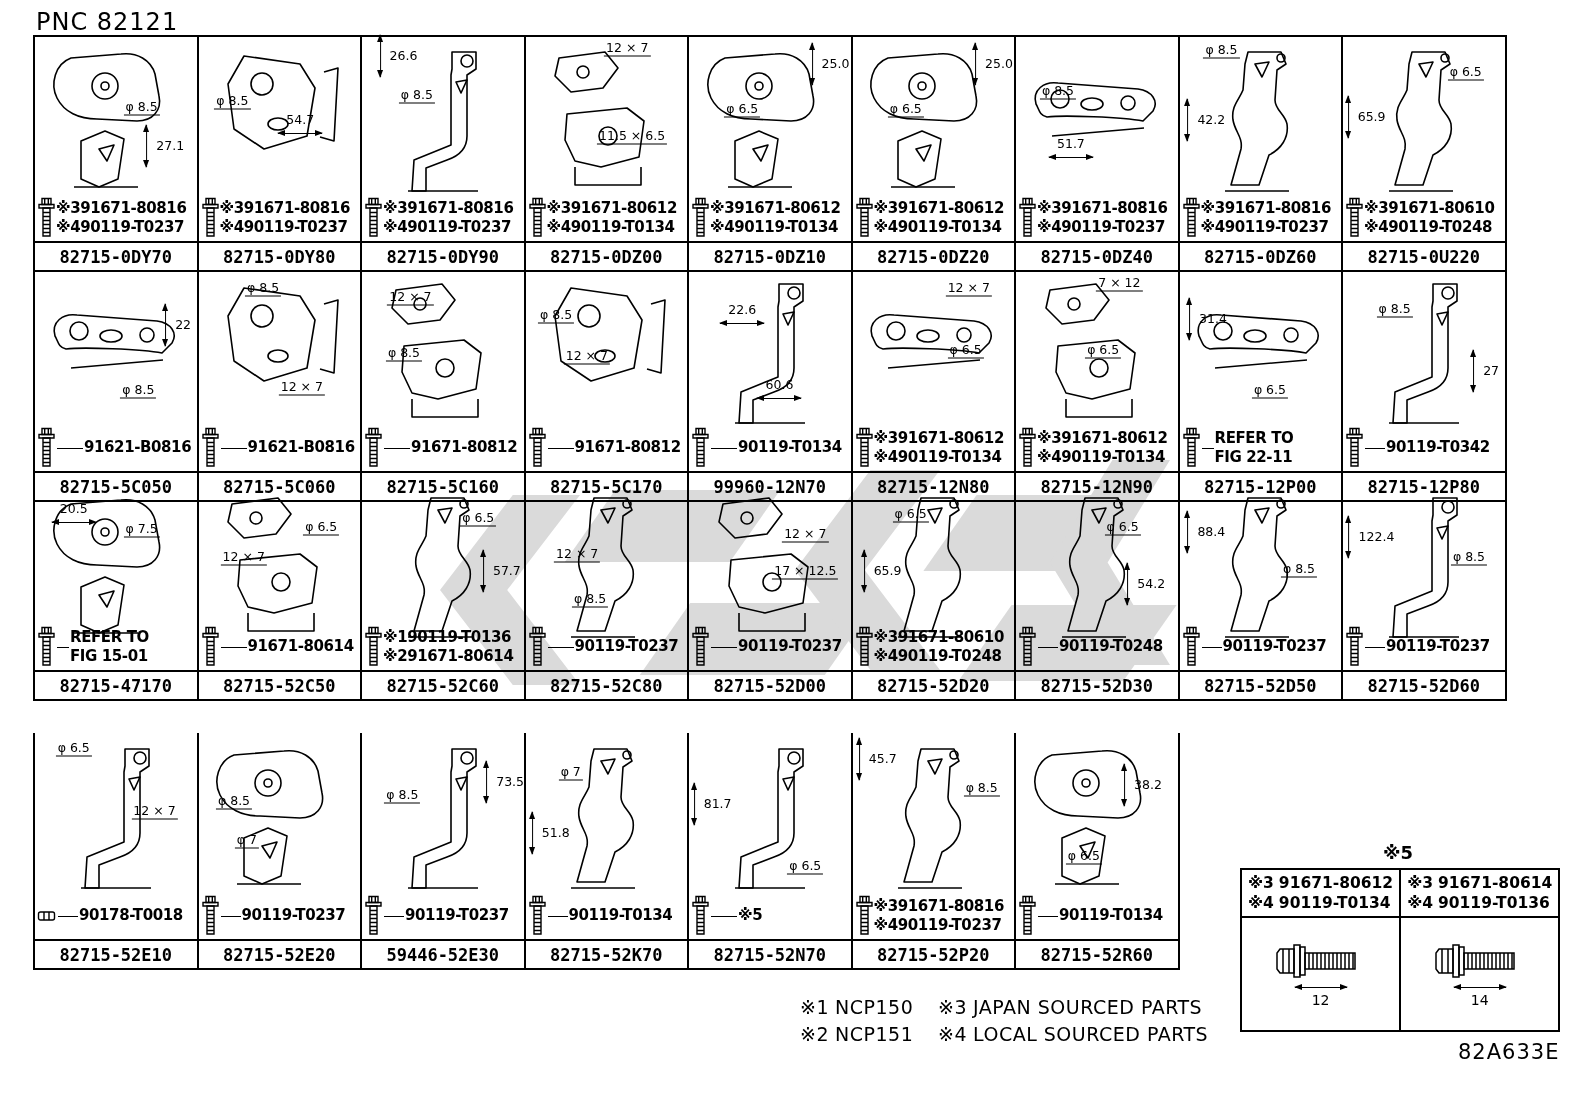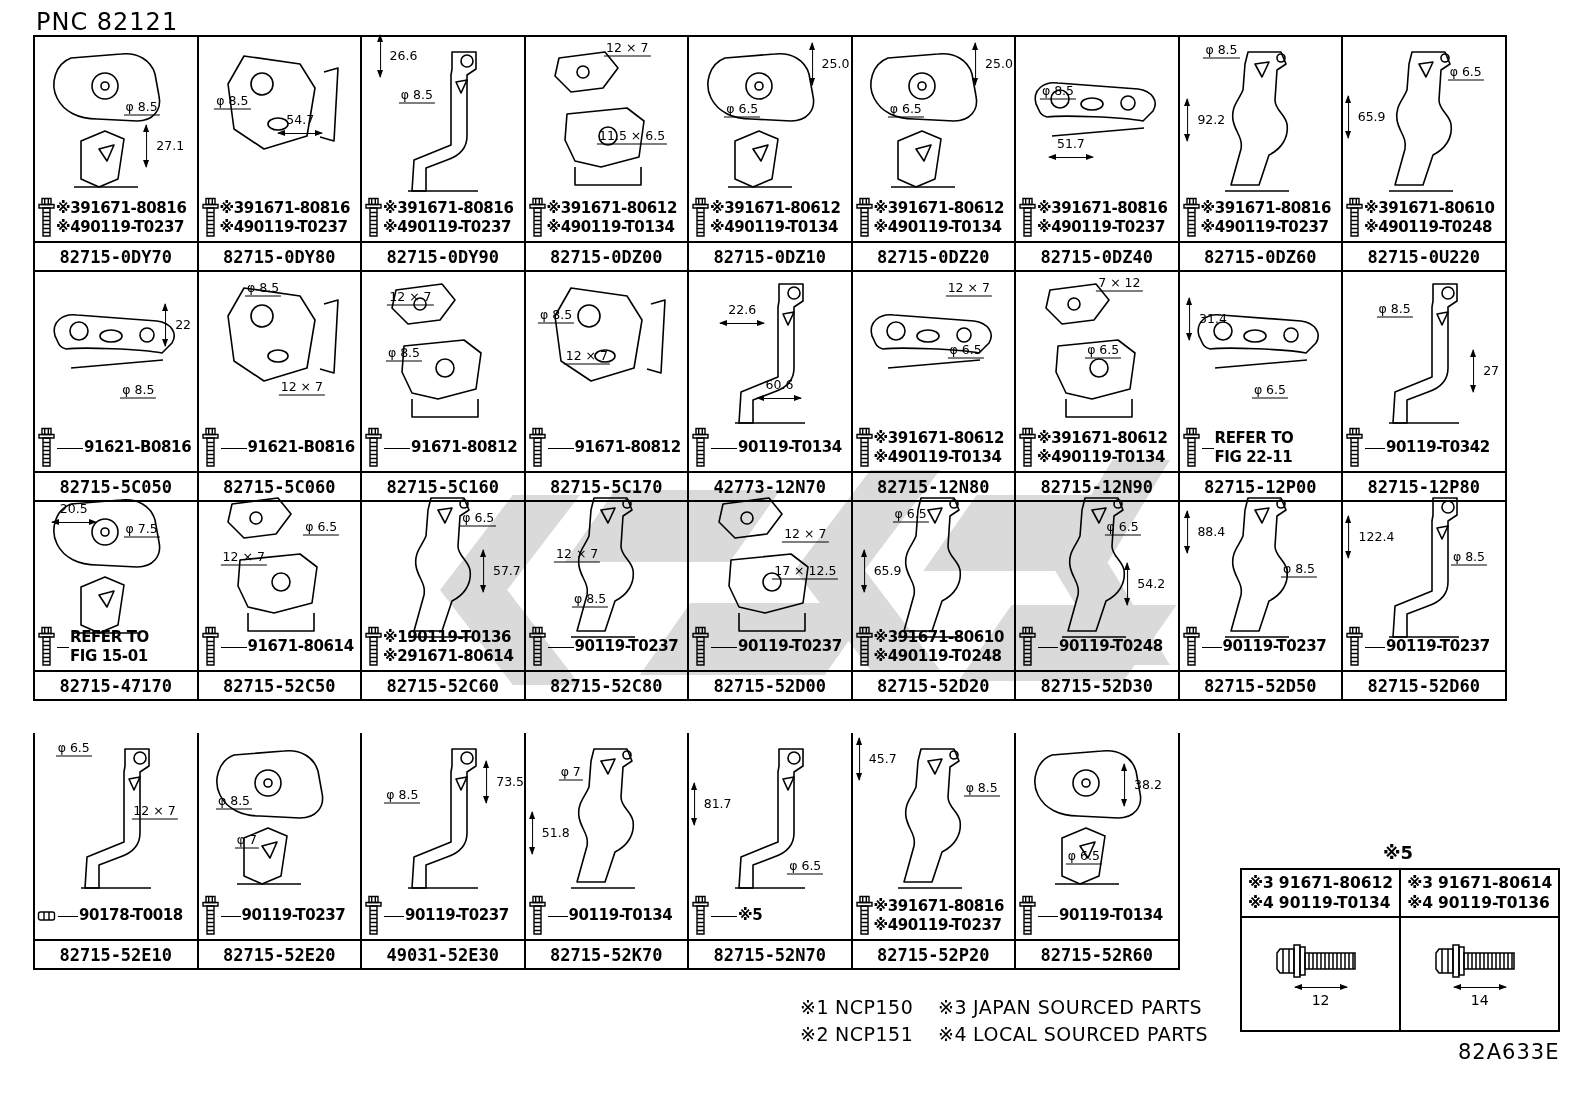--- a/index.html
+++ b/index.html
@@ -409,21 +409,21 @@
               </g>
             </svg>
             <div class="dim lead" style="left:26%;top:8%">
               <span class="lbl">φ 8.5</span>
             </div>
             <div class="dim" style="left:16%;top:52%">
               <span class="dimv">
                 <span class="a1"></span>
                 <span class="a2"></span>
               </span>
-              <span class="lbl">92.2</span>
+              <span class="lbl">42.2</span>
             </div>
           </div>
           <div class="fast">
             <svg width="19" height="42" viewBox="0 0 19 42">
               <g stroke="#000" stroke-width="1.4" fill="none">
                 <path d="M5,1.5 h9 v6 h-9 z"></path>
                 <path d="M7.7,1.5 v6 M11.3,1.5 v6"></path>
                 <path d="M2,7.5 h15 v3.5 h-15 z"></path>
                 <path d="M6,11 h7 v28 h-7 z"></path>
                 <path d="M6,15.5 h7 M6,19.5 h7 M6,23.5 h7 M6,27.5 h7 M6,31.5 h7 M6,35.5 h7"></path>
@@ -677,21 +677,21 @@
                 <path d="M6,15.5 h7 M6,19.5 h7 M6,23.5 h7 M6,27.5 h7 M6,31.5 h7 M6,35.5 h7"></path>
               </g>
             </svg>
             <span class="dash" style="width:26px"></span>
             <div class="flcol">
               <div class="fl">
                 <span>90119-T0134</span>
               </div>
             </div>
           </div>
-          <div class="pnstrip">42773-12N70</div>
+          <div class="pnstrip">99960-12N70</div>
         </div>
         <div class="cell">
           <div class="draw">
             <svg class="shape" width="150" height="156" viewBox="0 0 150 156">
               <g fill="none" stroke="#000" stroke-width="1.6" stroke-linejoin="round">
                 <path d="M14,60 C10,46 22,37 36,39 L116,45 C130,47 137,57 131,67 L121,77 C101,73 41,71 25,73 C17,71 17,65 14,60 Z"></path>
                 <path d="M30,92 L122,84"></path>
                 <circle cx="38" cy="55" r="9"></circle>
                 <circle cx="106" cy="59" r="7"></circle>
                 <ellipse cx="70" cy="60" rx="11" ry="6"></ellipse>
@@ -1325,21 +1325,21 @@
                 <path d="M6,15.5 h7 M6,19.5 h7 M6,23.5 h7 M6,27.5 h7 M6,31.5 h7 M6,35.5 h7"></path>
               </g>
             </svg>
             <span class="dash" style="width:20px"></span>
             <div class="flcol">
               <div class="fl">
                 <span>90119-T0237</span>
               </div>
             </div>
           </div>
-          <div class="pnstrip">49031-52E30</div>
+          <div class="pnstrip">59446-52E30</div>
         </div>
         <div class="cell">
           <div class="draw">
             <svg class="shape" width="150" height="156" viewBox="0 0 150 156">
               <g fill="none" stroke="#000" stroke-width="1.6" stroke-linejoin="round">
                 <path d="M63,8 L96,8 L101,20 L92,26 L90,56 C90,66 100,70 102,80 C104,94 96,105 84,111 L74,141 L46,141 L56,105 C58,93 50,88 48,76 C46,62 54,56 58,46 L60,20 Z"></path>
                 <path d="M40,147 L104,147"></path>
                 <circle cx="96" cy="14" r="4"></circle>
                 <polygon points="70,20 84,18 77,33"></polygon>
               </g>

